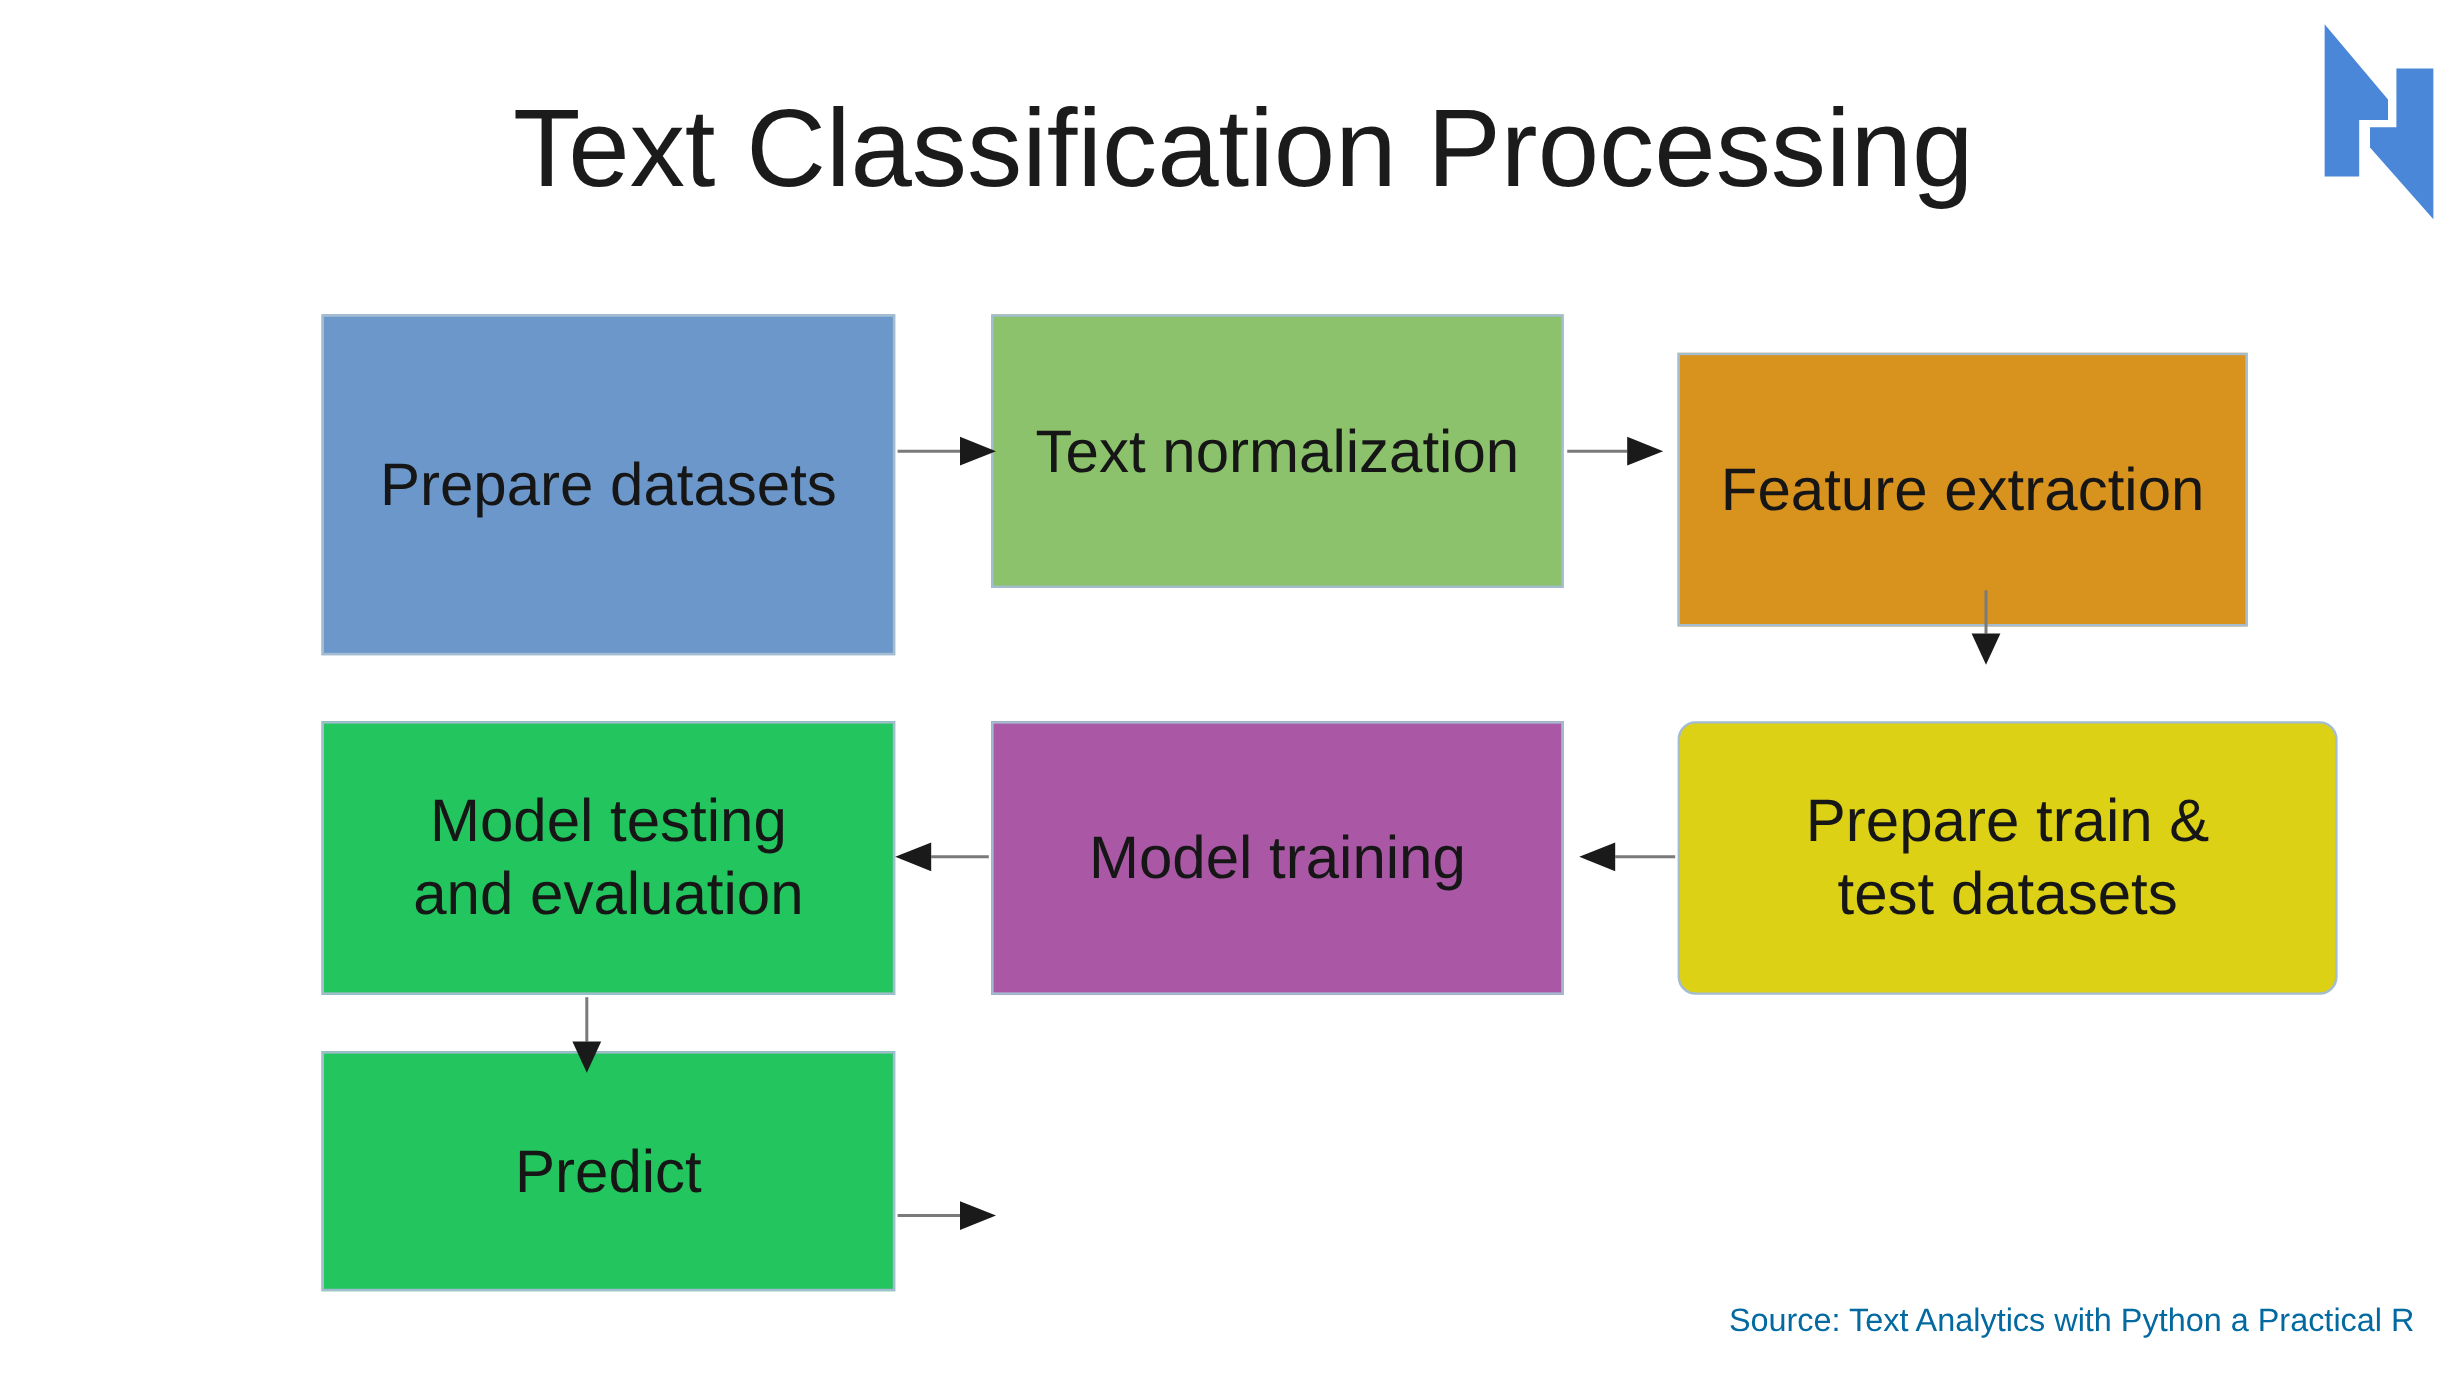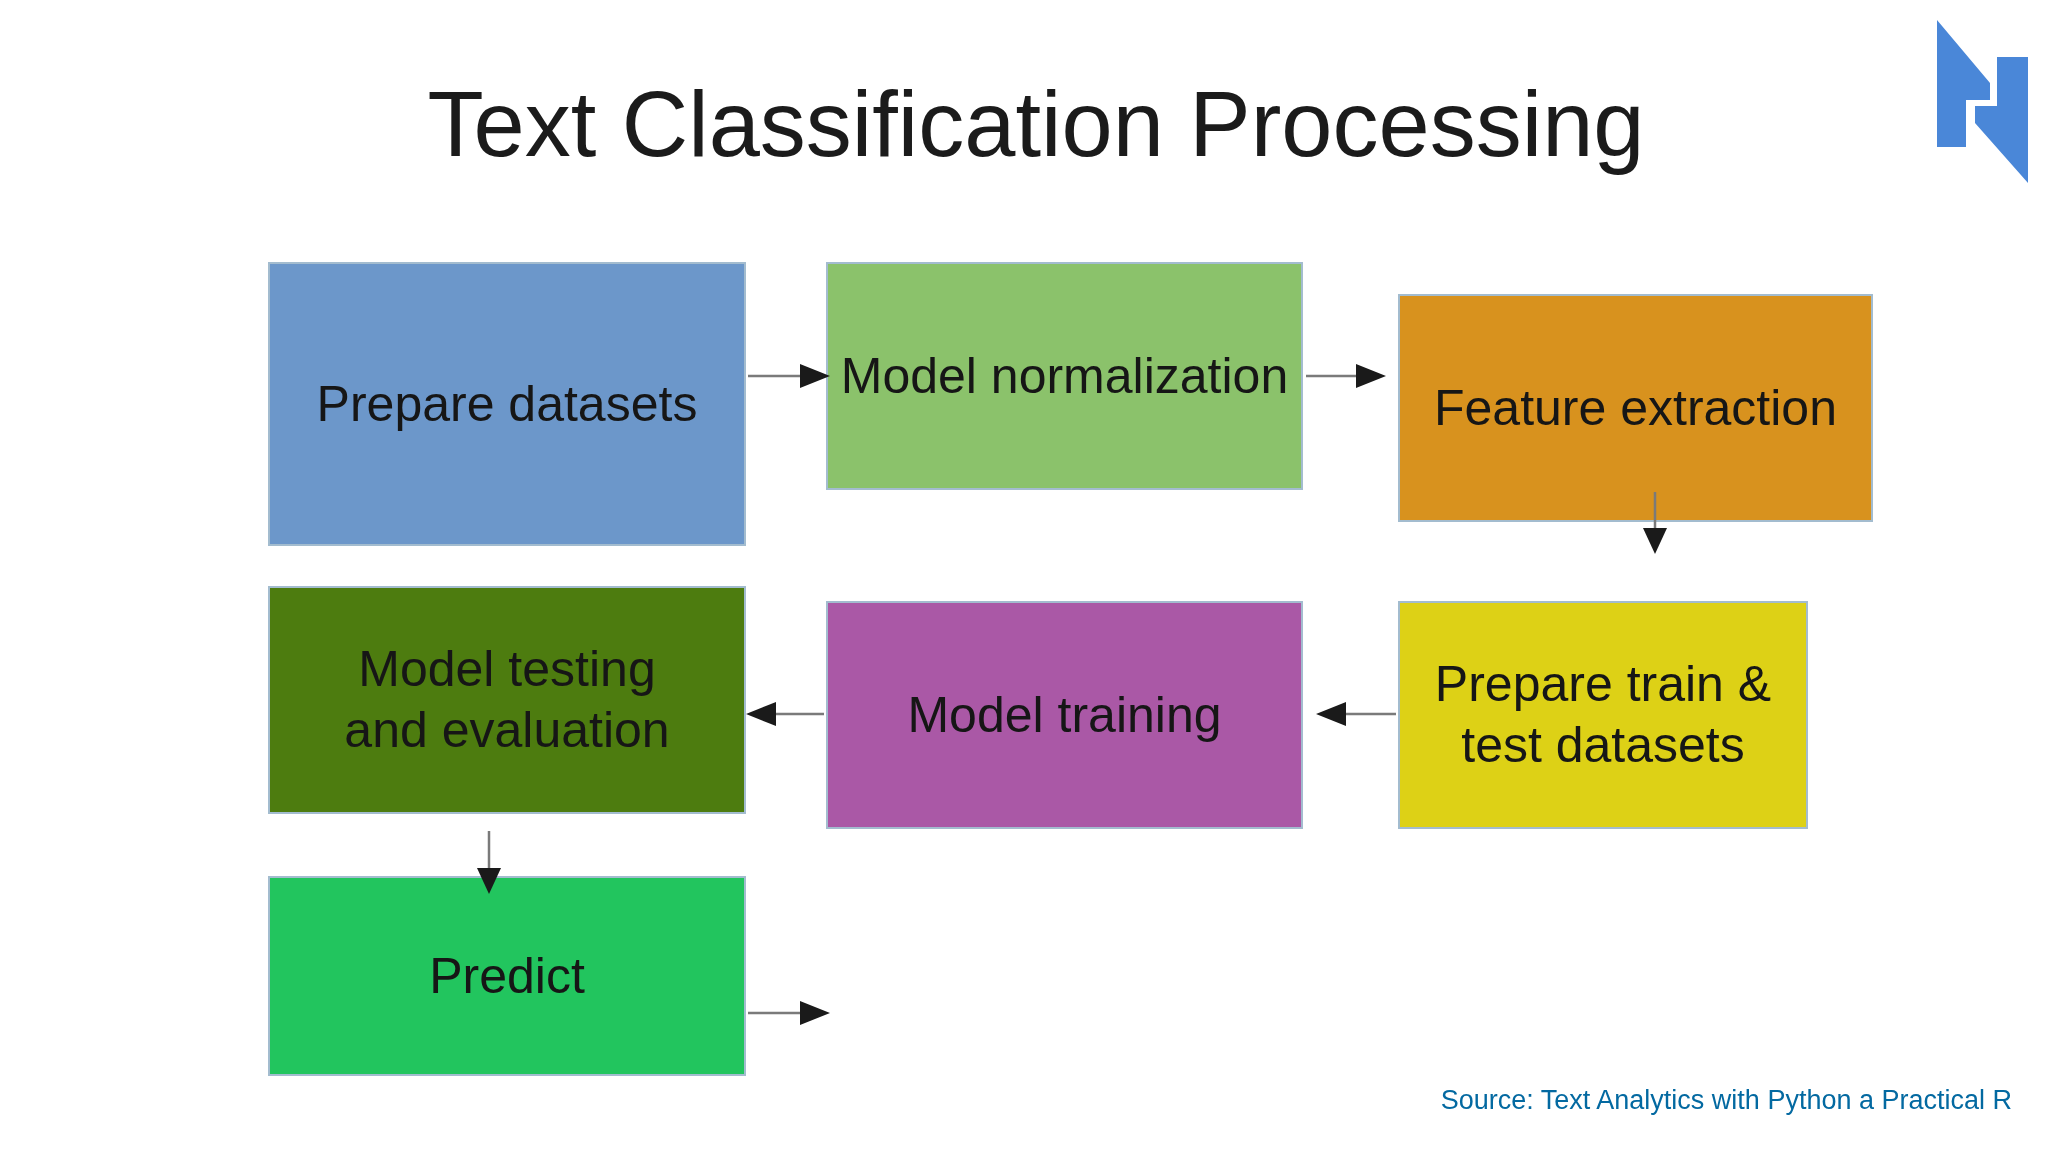--- a/index.html
+++ b/index.html
@@ -70,37 +70,37 @@
   <svg class="logo-svg" viewBox="0 0 91 163" aria-hidden="true">
     <polygon points="0,0 53,63 53,80 29,80 29,127 0,127"></polygon>
     <polygon points="60,37 91,37 91,163 38,103 38,86 60,86"></polygon>
   </svg>
 
   <div class="node" style="left: 268px; top: 262px; width: 478px; height: 284px; background-color: rgb(108, 151, 202);">
     <span class="node-label">Prepare datasets</span>
   </div>
 
   <div class="node" style="left: 826px; top: 262px; width: 477px; height: 228px; background-color: rgb(139, 194, 107);">
-    <span class="node-label">Model normalization</span>
+    <span class="node-label">Text normalization</span>
   </div>
 
   <div class="node" style="left: 1398px; top: 262px; width: 475px; height: 228px; background-color: rgb(216, 146, 30); margin-top: 32px;">
     <span class="node-label">Feature extraction</span>
   </div>
 
-  <div class="node" style="left: 268px; top: 586px; width: 478px; height: 228px; background-color: #4d7c0f;">
+  <div class="node" style="left: 268px; top: 601px; width: 478px; height: 228px; background-color: #22c55e;">
     <span class="node-label">Model testing
 and evaluation</span>
   </div>
 
   <div class="node" style="left: 826px; top: 601px; width: 477px; height: 228px; background-color: rgb(170, 88, 166); justify-content: center;">
     <span class="node-label">Model training</span>
   </div>
 
-  <div class="node" style="left: 1398px; top: 601px; width: 410px; height: 228px; background-color: rgb(221, 209, 22);">
+  <div class="node" style="left: 1398px; top: 601px; width: 550px; height: 228px; background-color: rgb(221, 209, 22); border-radius: 15px;">
     <span class="node-label">Prepare train &amp;
 test datasets</span>
   </div>
 
   <div class="node" style="left: 268px; top: 876px; width: 478px; height: 200px; background-color: #22c55e;">
     <span class="node-label">Predict</span>
   </div>
 
 
   <svg class="edges-svg" viewBox="0 0 2048 1152" aria-hidden="true">

